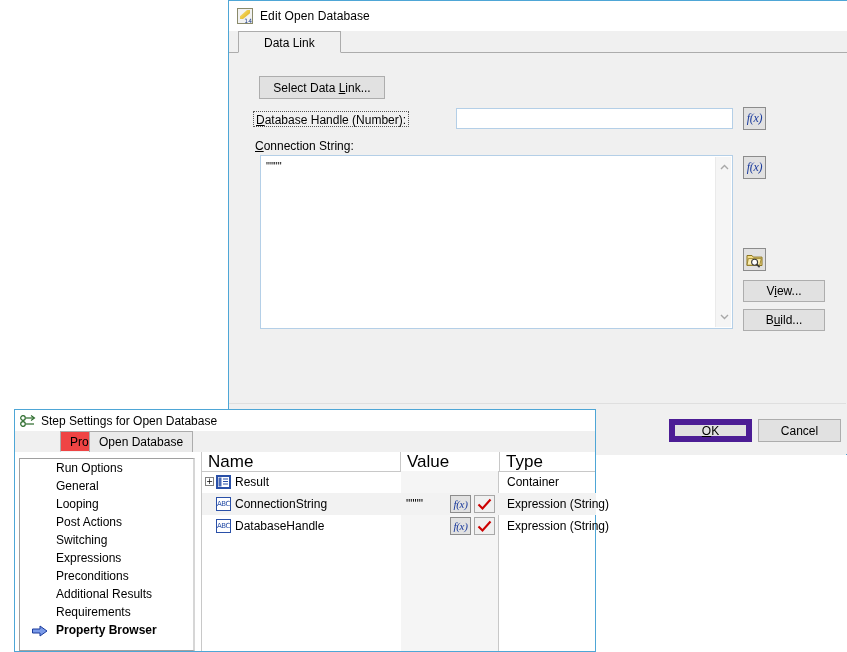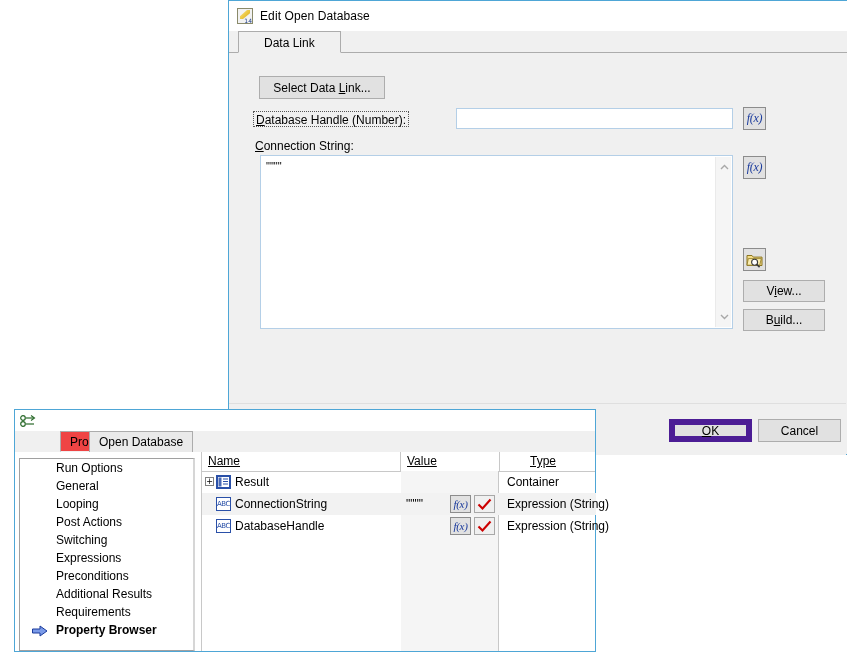--- a/index.html
+++ b/index.html
@@ -328,30 +328,29 @@
   .grid-header {
     position: relative;
     height: 19px;
     background: #ffffff;
     border-bottom: 1px solid #c8c8c8;
   }
   .grid-hcell {
     position: absolute;
     top: 0; height: 19px;
     line-height: 19px;
-    font-size: 12px;
+    font-size: 17px;
     padding-left: 6px;
     box-sizing: border-box;
     border-right: 1px solid #c8c8c8;
     white-space: nowrap;
-    text-decoration: underline;
   }
   .col-name  { left: 0px;   width: 199px; }
   .col-value { left: 199px; width: 99px; }
-  .col-type  { left: 298px; width: 96px; border-right: none; margin-left: 24px; }
+  .col-type  { left: 298px; width: 96px; border-right: none; }
 
   .value-bg {
     position: absolute;
     left: 199px; top: 19px;
     width: 98px; height: 180px;
     background: #f5f5f5;
     border-right: 1px solid #c8c8c8;
     box-sizing: border-box;
   }
 
@@ -533,20 +532,21 @@
     <div class="step-titlebar">
       <div class="step-title-icon">
         <svg width="16" height="14" viewBox="0 0 16 14">
           <circle cx="3" cy="4" r="2.3" fill="none" stroke="#2a6a2a" stroke-width="1.2"></circle>
           <circle cx="3" cy="10" r="2.3" fill="none" stroke="#2a6a2a" stroke-width="1.2"></circle>
           <path d="M6 4 H14" stroke="#2a6a2a" stroke-width="1.2"></path>
           <path d="M6 10 H14" stroke="#2a6a2a" stroke-width="1.2"></path>
           <path d="M11 1.5 L14.5 4 L11 6.5" fill="none" stroke="#2a6a2a" stroke-width="1.1"></path>
         </svg>
       </div>
+      <div class="step-title-text">Step Settings for Open Database</div>
     </div>
 
     <div class="step-tabstrip">
       <div class="step-tab active">Properties</div>
       <div class="step-tab inactive">Open Database</div>
     </div>
 
     <div class="step-body">
 
       <div class="navlist">

